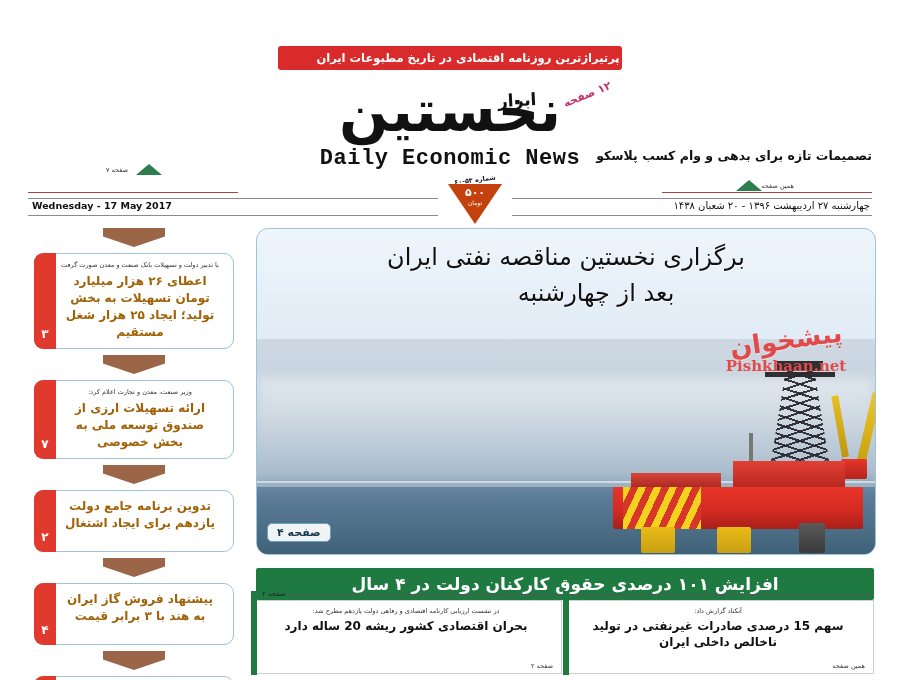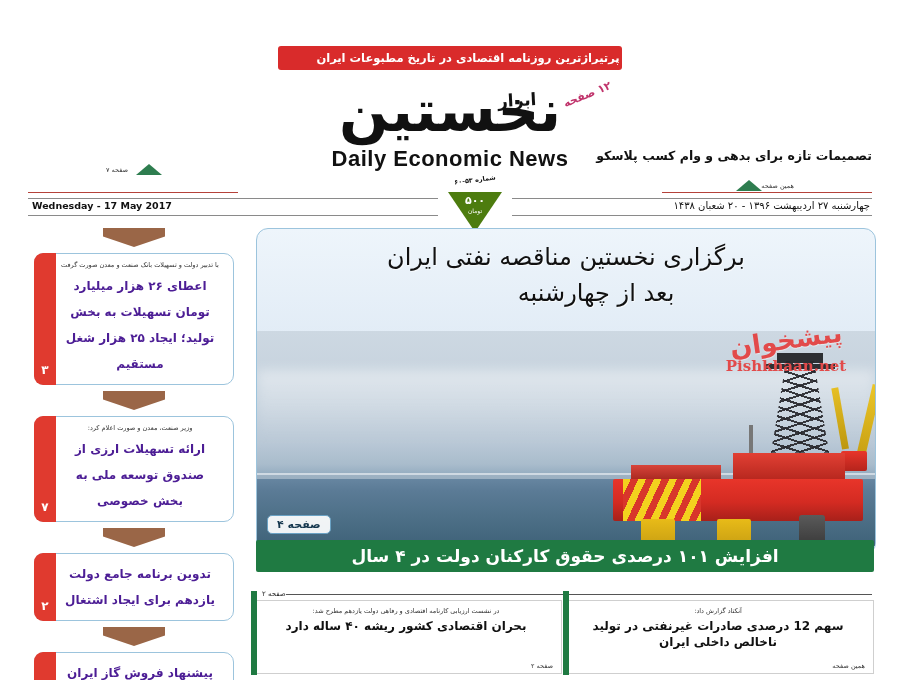--- a/index.html
+++ b/index.html
@@ -41,37 +41,37 @@
     position:absolute;right:74px;top:16px;
     font-size:17px;font-weight:bold;color:#111;
     transform:rotate(-3deg);
   }
   .pages-badge{
     position:absolute;right:-2px;top:14px;
     font-size:11px;font-weight:bold;color:#c0336b;
     transform:rotate(-22deg);white-space:nowrap;
   }
   .logo-en{
-    font-family:Liberation Sans, sans-serif;
+    font-family:Liberation Mono, monospace;
     font-size:22px;font-weight:bold;color:#111;
     letter-spacing:.5px;margin-top:-6px;
   }
 
   
   .issue-badge{
     position:absolute;left:446px;top:176px;width:58px;height:50px;
     text-align:center;
   }
   .issue-no{
     font-size:6.5px;color:#111;font-weight:bold;
     transform:rotate(-7deg);display:block;margin-bottom:0px;
   }
   .tri{
-    position:relative;width:54px;height:40px;margin:8px auto;
-    background:#4d7c0f;
+    position:relative;width:54px;height:40px;margin:0 auto;
+    background:#c2410c;
     clip-path:polygon(0 0,100% 0,50% 100%);
     display:block;
   }
   .tri .pr{
     position:absolute;left:0;right:0;top:3px;
     color:#fff;font-size:11px;font-weight:bold;line-height:11px;
   }
   .tri .cur{
     position:absolute;left:0;right:0;top:15px;
     color:#fff;font-size:6px;line-height:7px;
@@ -137,22 +137,22 @@
     background:#e03a2f;border-radius:9px 0 0 9px;
     display:flex;align-items:flex-end;justify-content:center;
     padding-bottom:8px;box-sizing:border-box;
   }
   .card .tab span{color:#fff;font-size:12px;font-weight:bold;}
   .card .kicker{
     font-size:6.5px;color:#333;text-align:center;line-height:9px;
     margin-bottom:3px;white-space:nowrap;overflow:hidden;
   }
   .card .headline{
-    font-size:12px;font-weight:bold;color:#4c1d95;text-align:center;
-    line-height:26px;
+    font-size:12px;font-weight:bold;color:#a16207;text-align:center;
+    line-height:17px;
   }
   .chev{
     width:62px;height:19px;margin:0 auto 6px auto;
     background:#9a6647;
     clip-path:polygon(0 0,100% 0,100% 45%,50% 100%,0 45%);
   }
   .chev.top{margin-top:0;}
 
   
   .main-panel{
@@ -166,21 +166,21 @@
     text-align:center;z-index:5;
   }
   .main-head .l1,.main-head .l2{
     font-size:24px;font-weight:normal;color:#111;line-height:36px;
     text-shadow:1px 1px 0 rgba(255,255,255,.65);
   }
   .main-head .l2{padding-left:60px;}
 
   
   .photo{
-    position:absolute;left:0;right:0;bottom:8px;height:215px;overflow:hidden;
+    position:absolute;left:0;right:0;bottom:0;height:215px;overflow:hidden;
   }
   .sky{
     position:absolute;inset:0;
     background:linear-gradient(180deg,#cdd8e2 0%,#c3d0dc 34%,#b9c8d6 52%,#a9bccc 62%,#8fa8bd 68%,#7e99b0 72%,#6d8aa3 78%,#5c7b95 100%);
   }
   .cloudband{
     position:absolute;left:0;right:0;top:18%;height:34%;
     background:linear-gradient(180deg,rgba(255,255,255,.45),rgba(255,255,255,0));
     filter:blur(6px);
   }
@@ -272,21 +272,21 @@
     text-shadow:0 1px 1px rgba(255,255,255,.5);
   }
   .wm-en{
     font-family:"DejaVu Serif","Liberation Serif",serif;
     font-size:15px;font-weight:bold;color:#e24a4a;direction:ltr;
     display:block;margin-top:2px;
   }
 
   
   .green-banner{
-    position:absolute;left:256px;top:540px;width:618px;height:32px;
+    position:absolute;left:256px;top:568px;width:618px;height:32px;
     background:#1f7a42;border-radius:2px;
     display:flex;align-items:center;justify-content:center;
   }
   .green-banner span{
     color:#fff;font-size:17px;font-weight:bold;
   }
   .green-page{
     position:absolute;left:262px;top:590px;font-size:7px;color:#222;
   }
   .green-rule{
@@ -379,21 +379,21 @@
       <div class="kicker">با تدبیر دولت و تسهیلات بانک صنعت و معدن صورت گرفت</div>
       <div class="headline">اعطای ۲۶ هزار میلیارد تومان تسهیلات به بخش تولید؛ ایجاد ۲۵ هزار شغل مستقیم</div>
     </div>
 
     <div class="chev"></div>
 
     <div class="card">
       <div class="tab">
         <span>۷</span>
       </div>
-      <div class="kicker">وزیر صنعت، معدن و صورت اعلام کرد:</div>
+      <div class="kicker">وزیر صنعت، معدن و تجارت اعلام کرد:</div>
       <div class="headline">ارائه تسهیلات ارزی از صندوق توسعه ملی به بخش خصوصی</div>
     </div>
 
     <div class="chev"></div>
 
     <div class="card">
       <div class="tab">
         <span>۲</span>
       </div>
       <div class="headline">تدوین برنامه جامع دولت یازدهم برای ایجاد اشتغال</div>
@@ -461,25 +461,25 @@
   <div class="green-banner">
     <span>افزایش ۱۰۱ درصدی حقوق کارکنان دولت در ۴ سال</span>
   </div>
   <div class="green-page">صفحه ۲</div>
   <div class="green-rule"></div>
 
   <div class="bottom-row">
 
     <div class="bbox">
       <div class="bkicker">آنکتاد گزارش داد:</div>
-      <div class="bhead">سهم 12 درصدی صادرات غیرنفتی در تولید ناخالص داخلی ایران</div>
+      <div class="bhead">سهم 15 درصدی صادرات غیرنفتی در تولید ناخالص داخلی ایران</div>
       <div class="bpage">همین صفحه</div>
     </div>
 
 
     <div class="bbox">
       <div class="bkicker">در نشست ارزیابی کارنامه اقتصادی و رفاهی دولت یازدهم مطرح شد:</div>
-      <div class="bhead">بحران اقتصادی کشور ریشه ۴۰ ساله دارد</div>
+      <div class="bhead">بحران اقتصادی کشور ریشه 20 ساله دارد</div>
       <div class="bpage">صفحه ۲</div>
     </div>
   </div>
 
 </div>
 
 </body></html>

